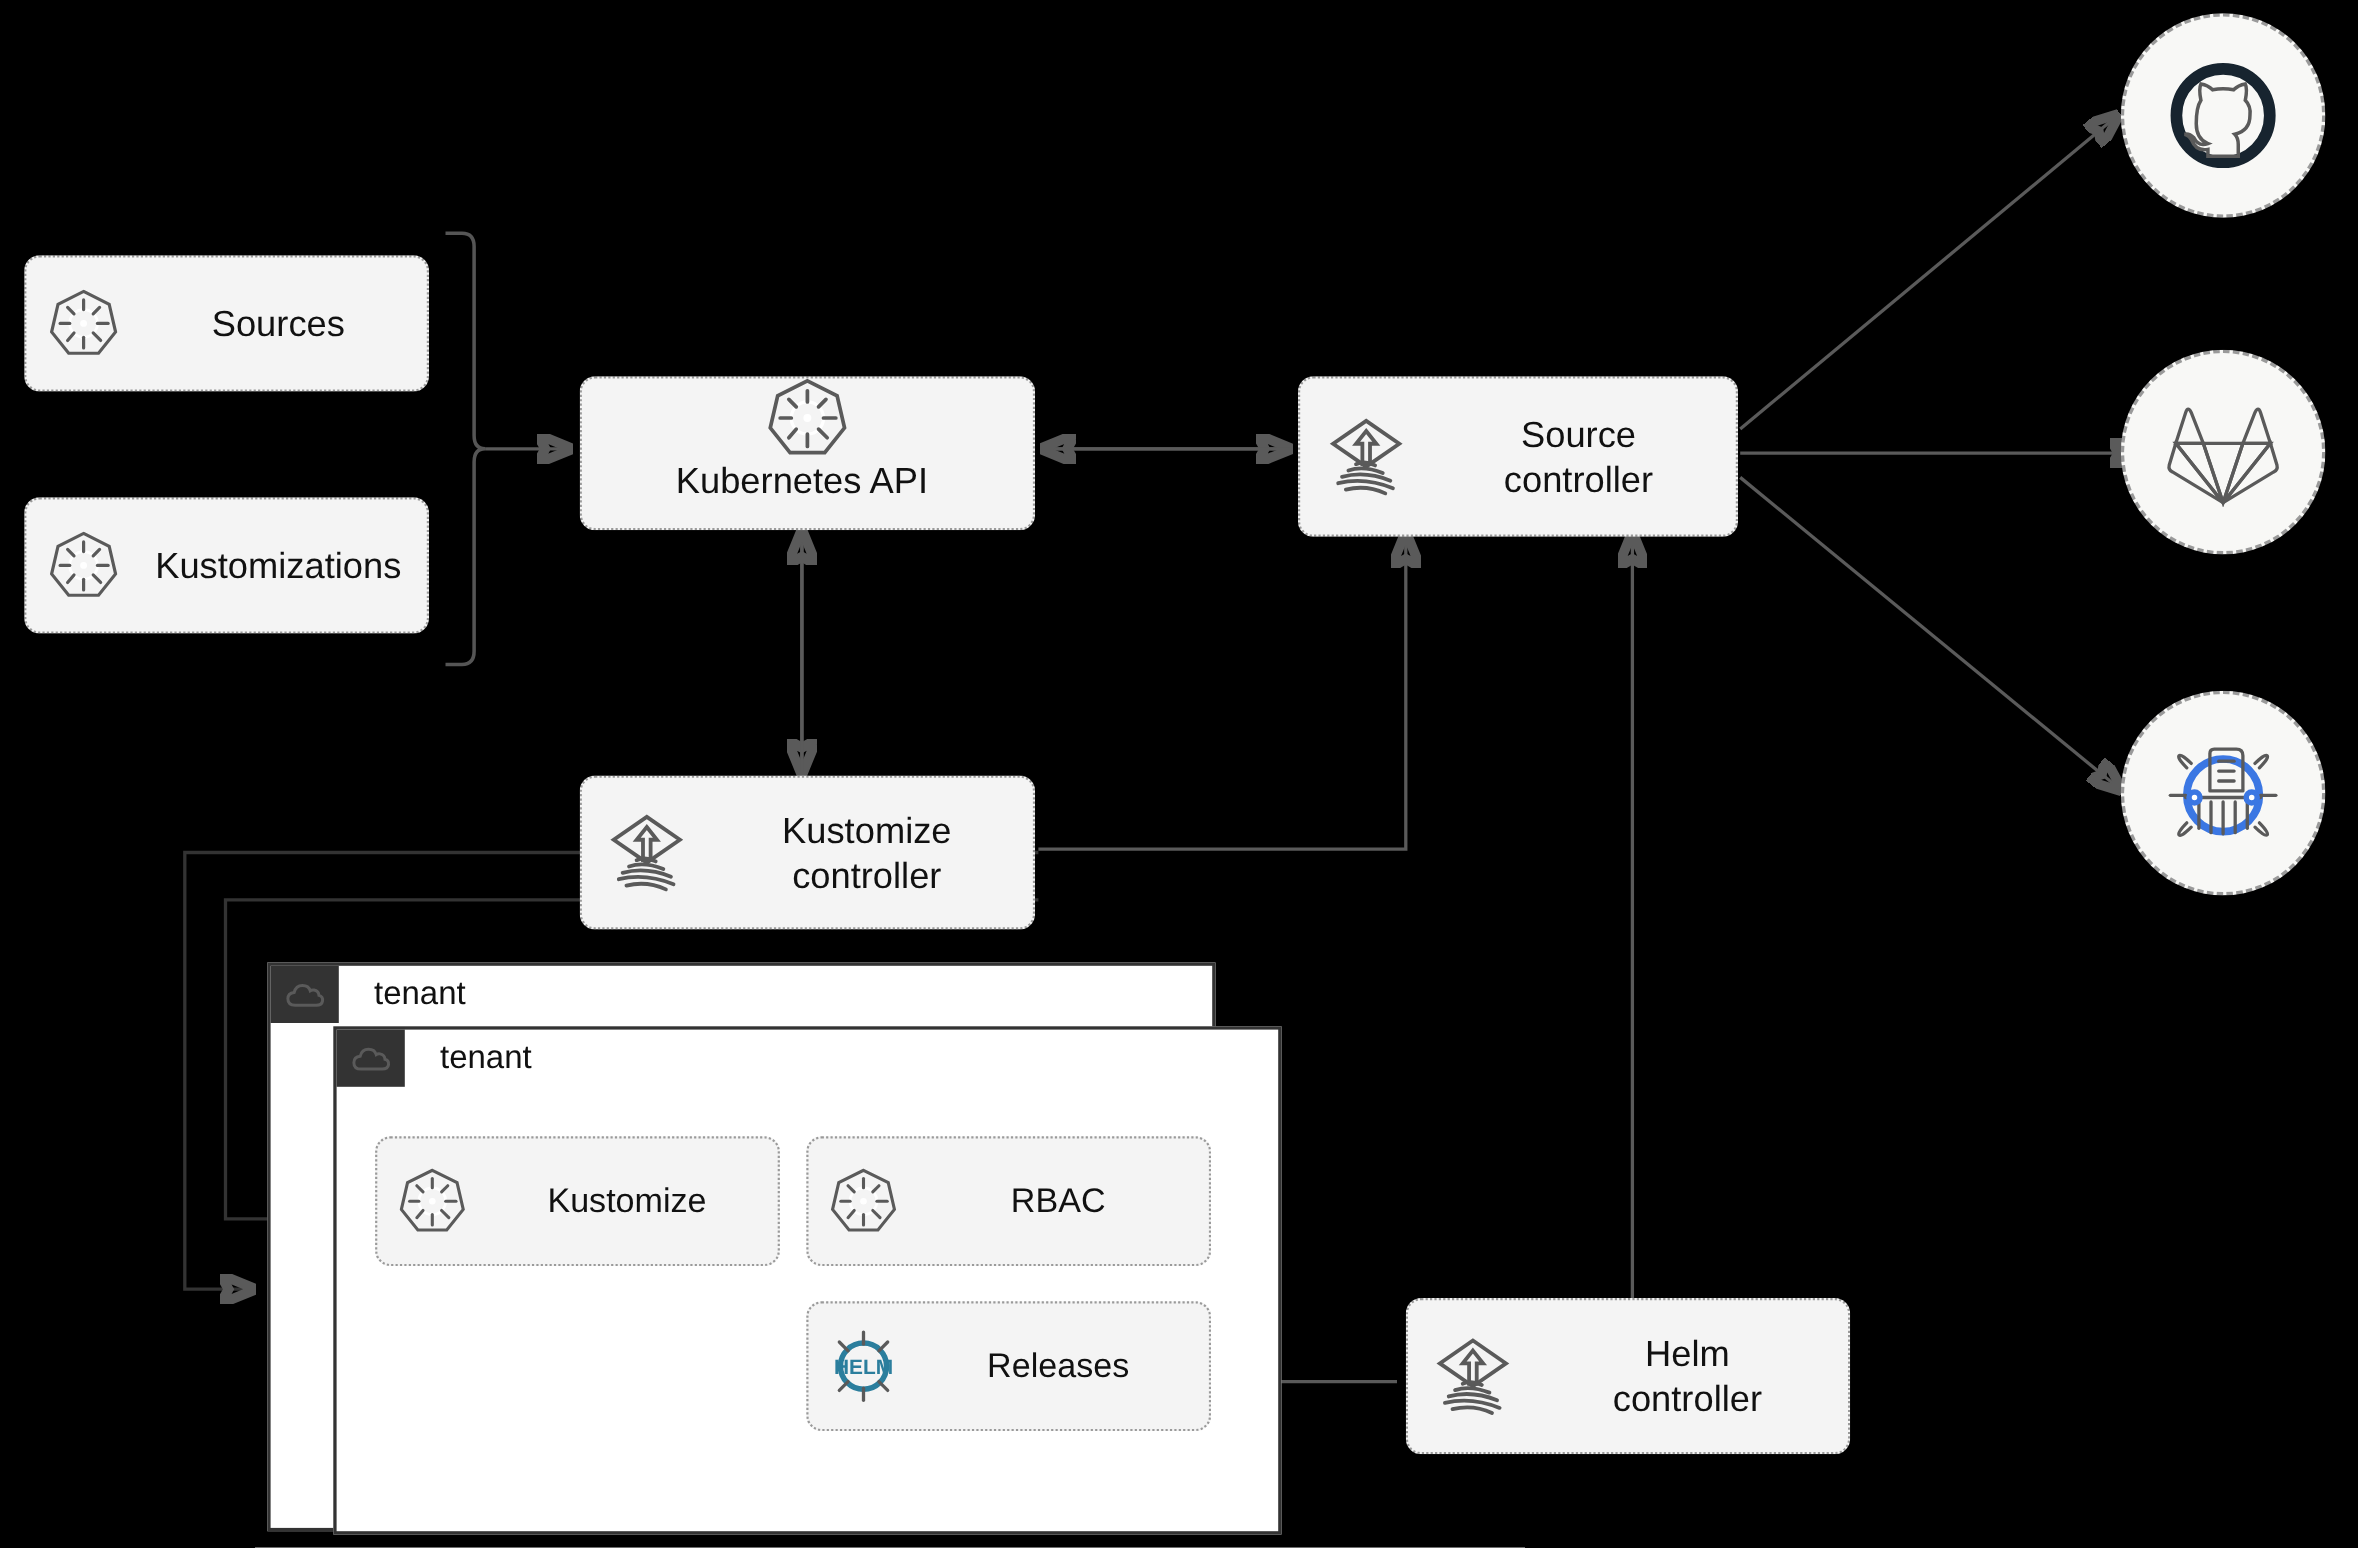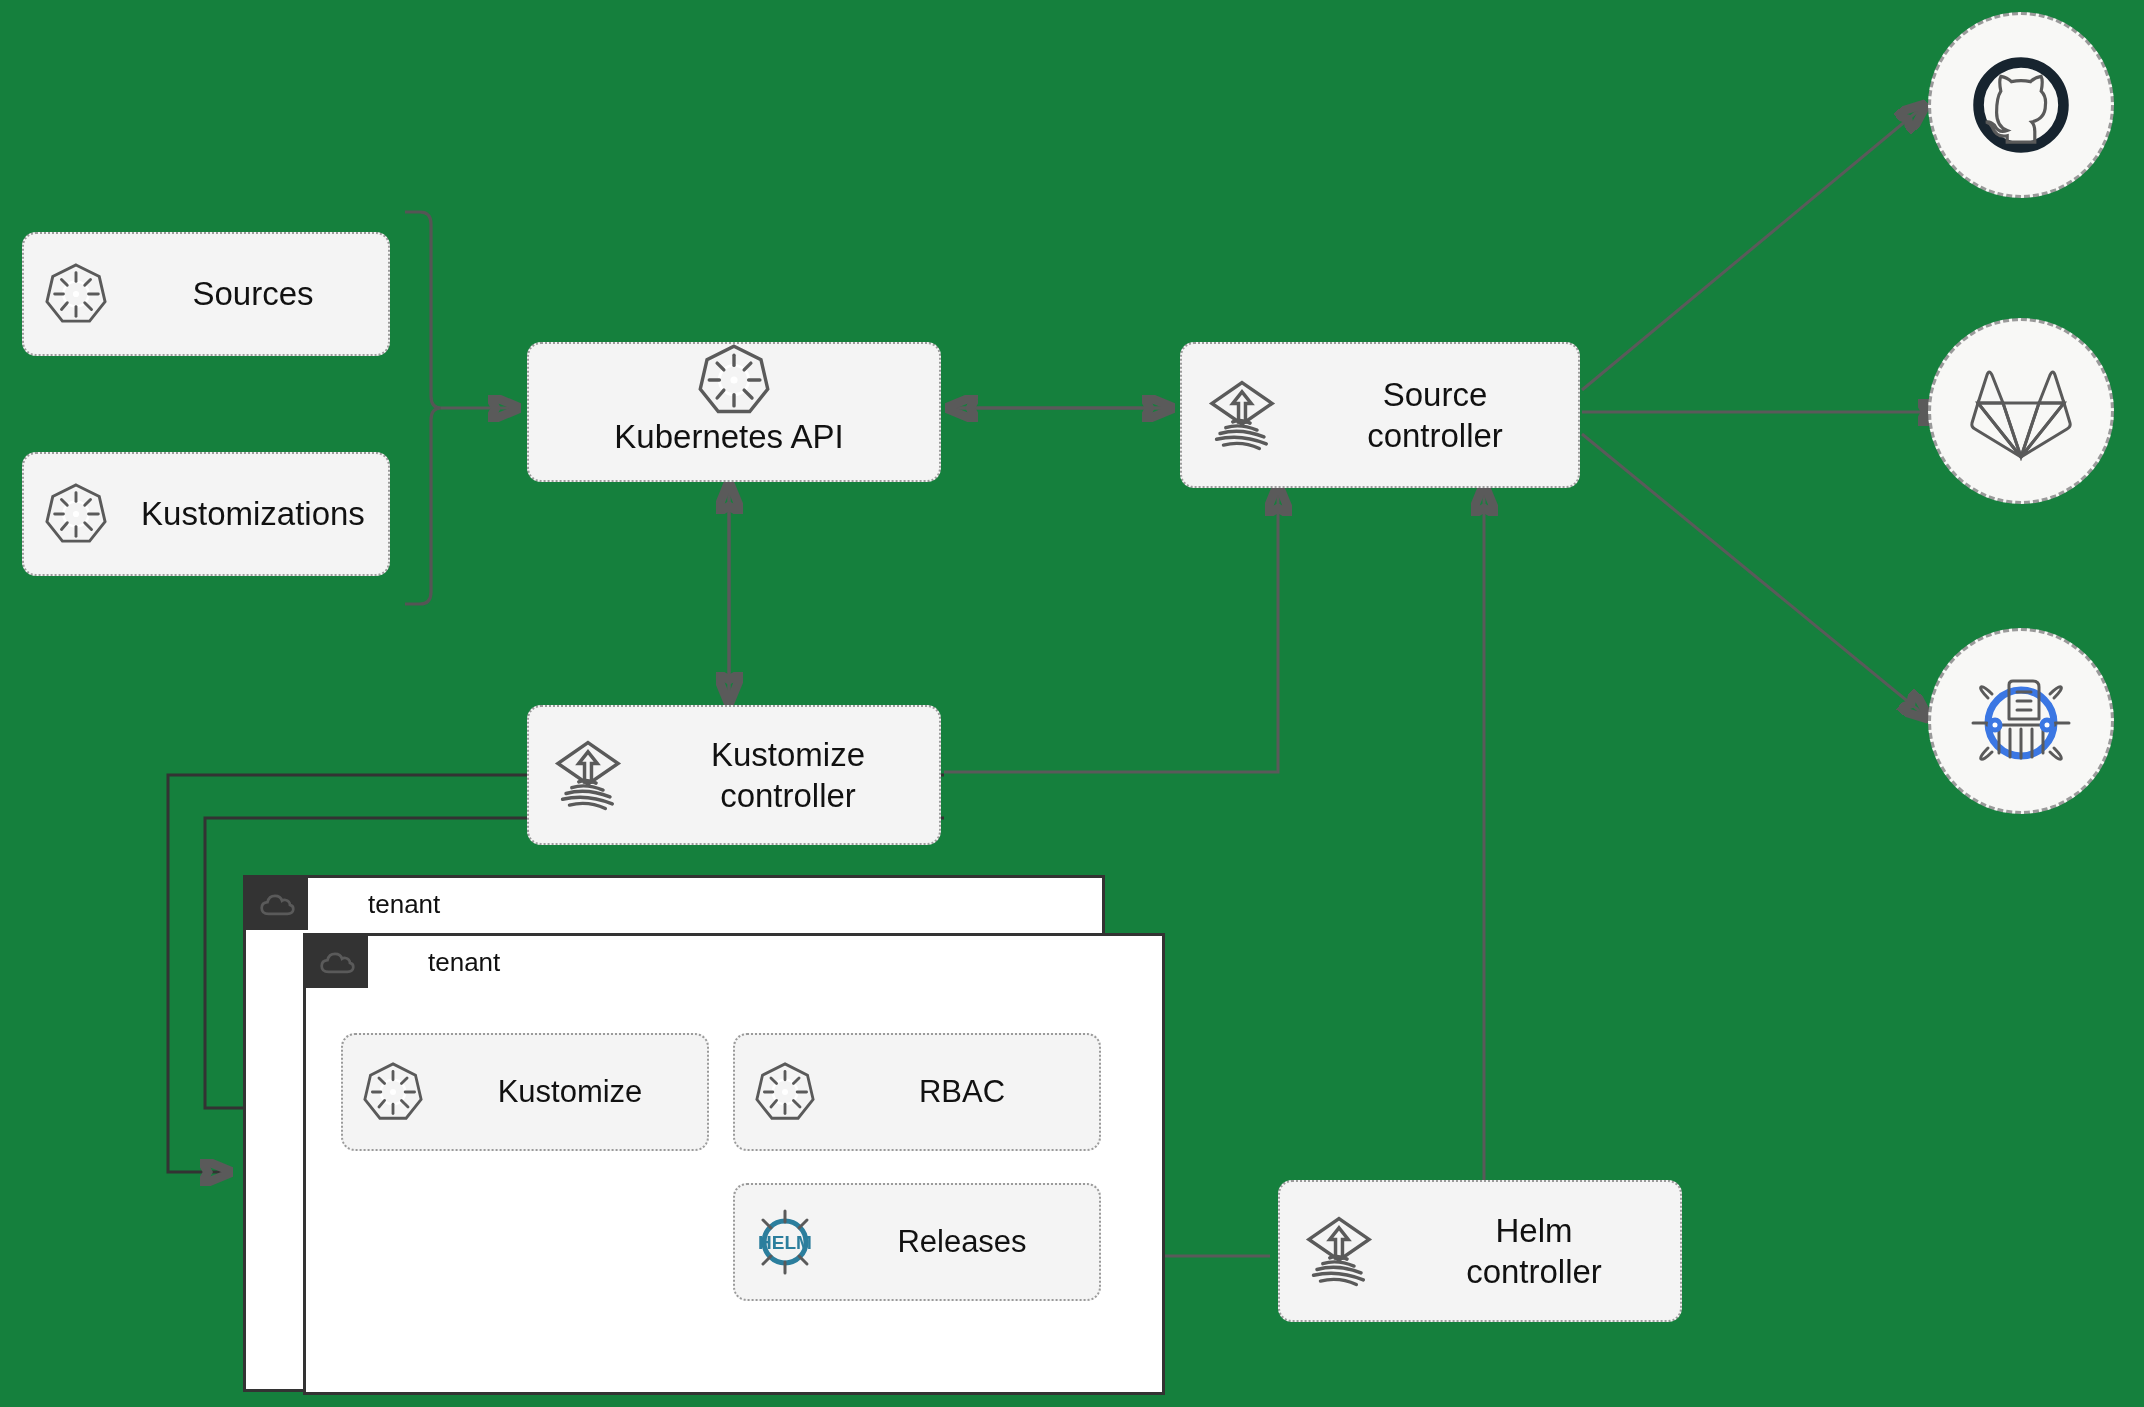--- a/index.html
+++ b/index.html
@@ -2,21 +2,21 @@
 <html><head>
 <meta charset="utf-8">
 <style>
   * { box-sizing: border-box; margin: 0; padding: 0; }
   html, body {
     width: 2144px; height: 1407px;
     background: #ffffff;
     font-family: "Liberation Sans", sans-serif;
     overflow: hidden;
   }
-  #stage { position: relative; width: 2144px; height: 1407px; background: #15803d; }
+  #stage { position: relative; width: 2144px; height: 1407px; background: #000000; }
 
   
   .node {
     position: absolute;
     background: #f4f4f4;
     border: 2px dotted #9a9a9a;
     border-radius: 14px;
     display: flex;
     align-items: center;
     z-index: 5;
@@ -54,25 +54,24 @@
     position: absolute; top: 0; left: 0;
     height: 52px;
     display: flex; align-items: center;
   }
   .tenant .tenant-tab {
     width: 62px; height: 52px;
     background: #333333;
     display: flex; align-items: center; justify-content: center;
   }
   .tenant .tenant-name {
-    padding-left: 20px;
-    font-size: 26px;
+    padding-left: 32px;
+    font-size: 30px;
     color: #111;
     line-height: 52px;
-    margin-left: 40px;
   }
 
   
   .conn { position: absolute; left: 0; top: 0; width: 2144px; height: 1407px;
           pointer-events: none; }
   .conn.back  { z-index: 2; }
 
   svg line, svg path, svg polyline { stroke: #5a5a5a; stroke-width: 3; fill: none; }
   svg .brace { stroke: #555; stroke-width: 3.2; fill: none; }
   svg .tline { stroke: #333; stroke-width: 3; fill: none; }

